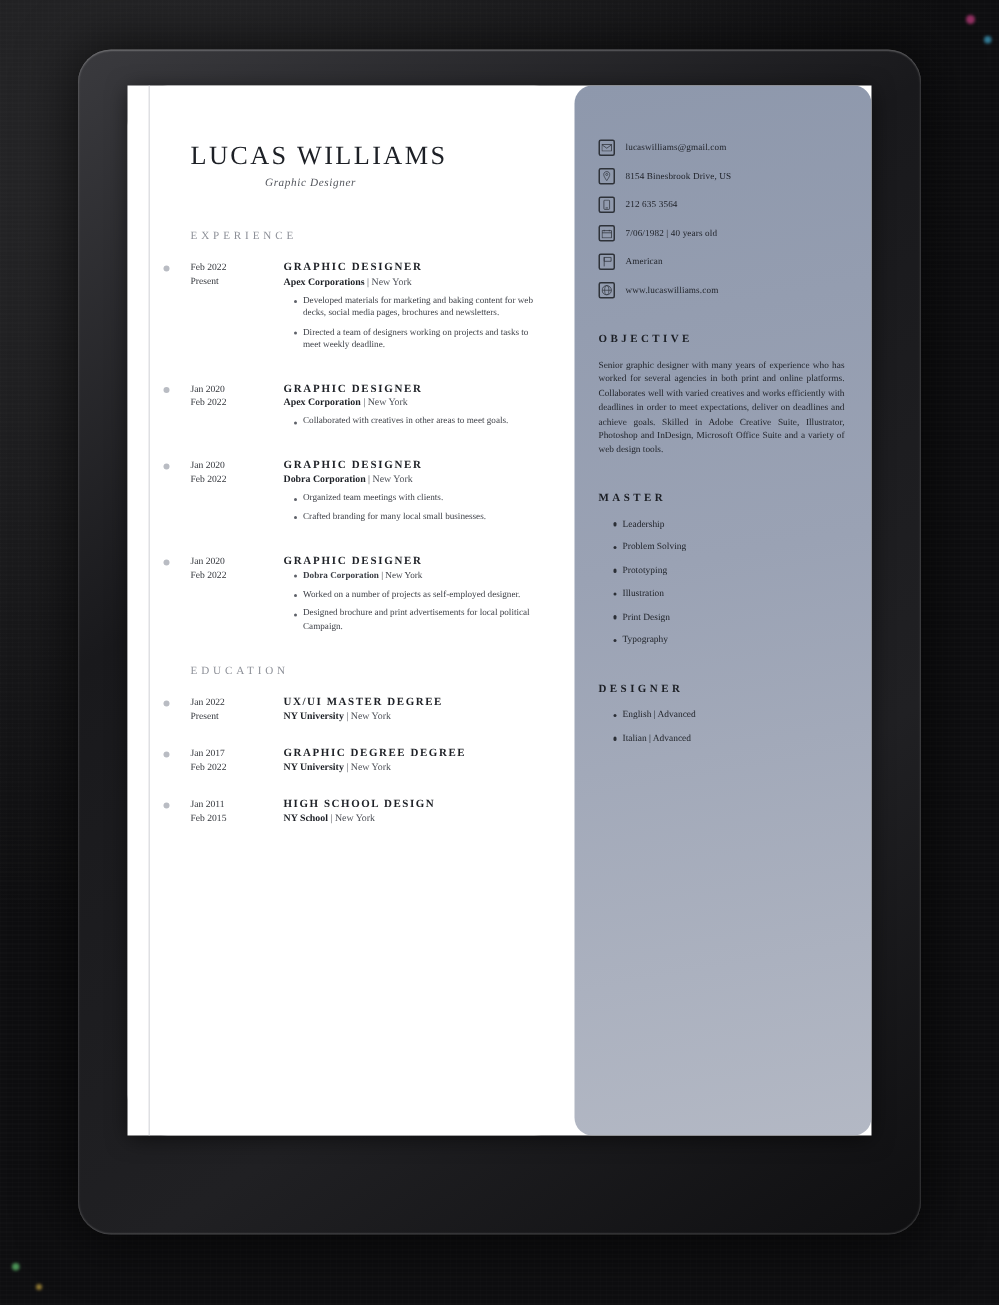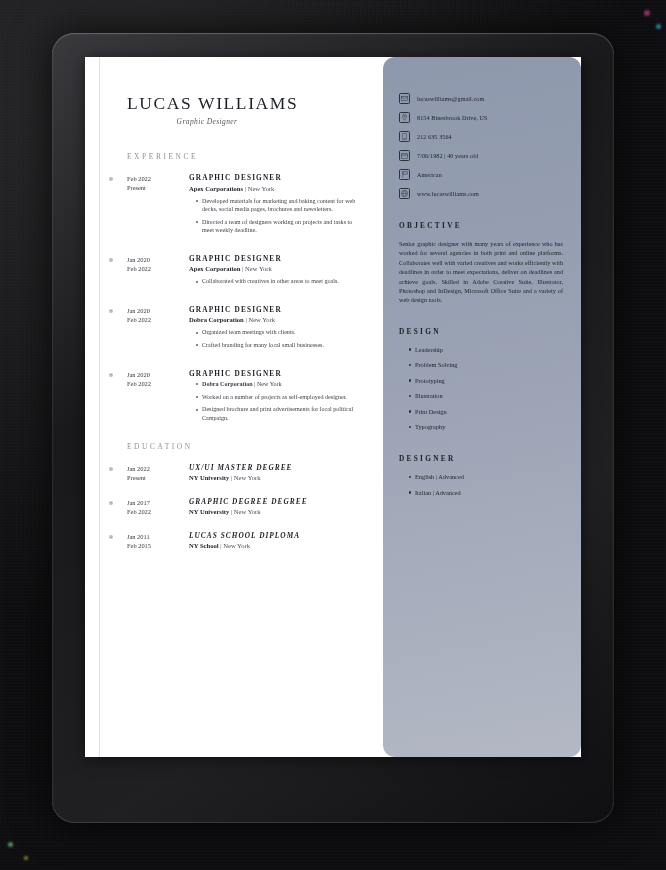--- a/index.html
+++ b/index.html
@@ -171,21 +171,21 @@
   }
   ul.bullets li::before {
     content: "";
     position: absolute;
     left: -1px; top: 3.2px;
     width: 2.1px; height: 2.1px;
     background: #5d6068;
     border-radius: 50%;
   }
 
-  .edu-entry .job-title { letter-spacing: 1.05px; font-style: italic; }
+  .edu-entry .job-title { letter-spacing: 1.05px; }
   .edu-entry .company { margin-bottom: 0; }
 
   
   .right {
     width: 198px;
     height: 100%;
     box-sizing: border-box;
     background: linear-gradient(170deg, #8e98ac 0%, #9aa2b4 45%, #b3b8c4 100%);
     padding: 36px 18px 0 16px;
     color: #17191d;
@@ -379,21 +379,21 @@
       </div>
     </div>
 
     <div class="entry edu-entry">
       <div class="dot"></div>
       <div class="dates">
         <div>Jan 2011</div>
         <div>Feb 2015</div>
       </div>
       <div class="entry-body">
-        <div class="job-title">LUCAS SCHOOL DIPLOMA</div>
+        <div class="job-title">HIGH SCHOOL DESIGN</div>
         <div class="company">
           <b>NY School</b><span> | </span><span>New York</span>
         </div>
       </div>
     </div>
   </div>
 
   <div class="right">
 
     <div class="contact-row">
@@ -455,21 +455,21 @@
             <ellipse cx="3.5" cy="3.5" rx="1.4" ry="3.1" fill="none" stroke="#2e3239" stroke-width="0.45"></ellipse>
             <line x1="0.4" y1="3.5" x2="6.6" y2="3.5" stroke="#2e3239" stroke-width="0.45"></line>
           </svg>
       </span>
       <span class="contact-text">www.lucaswilliams.com</span>
     </div>
 
     <div class="r-title">OBJECTIVE</div>
     <p class="objective">Senior graphic designer with many years of experience who has worked for several agencies in both print and online platforms. Collaborates well with varied creatives and works efficiently with deadlines in order to meet expectations, deliver on deadlines and achieve goals. Skilled in Adobe Creative Suite, Illustrator, Photoshop and InDesign, Microsoft Office Suite and a variety of web design tools.</p>
 
-    <div class="r-title">DESIGN</div>
+    <div class="r-title">MASTER</div>
     <ul class="r-list">
       <li>Leadership</li>
       <li>Problem Solving</li>
       <li>Prototyping</li>
       <li>Illustration</li>
       <li>Print Design</li>
       <li>Typography</li>
     </ul>
 
     <div class="r-title">DESIGNER</div>

